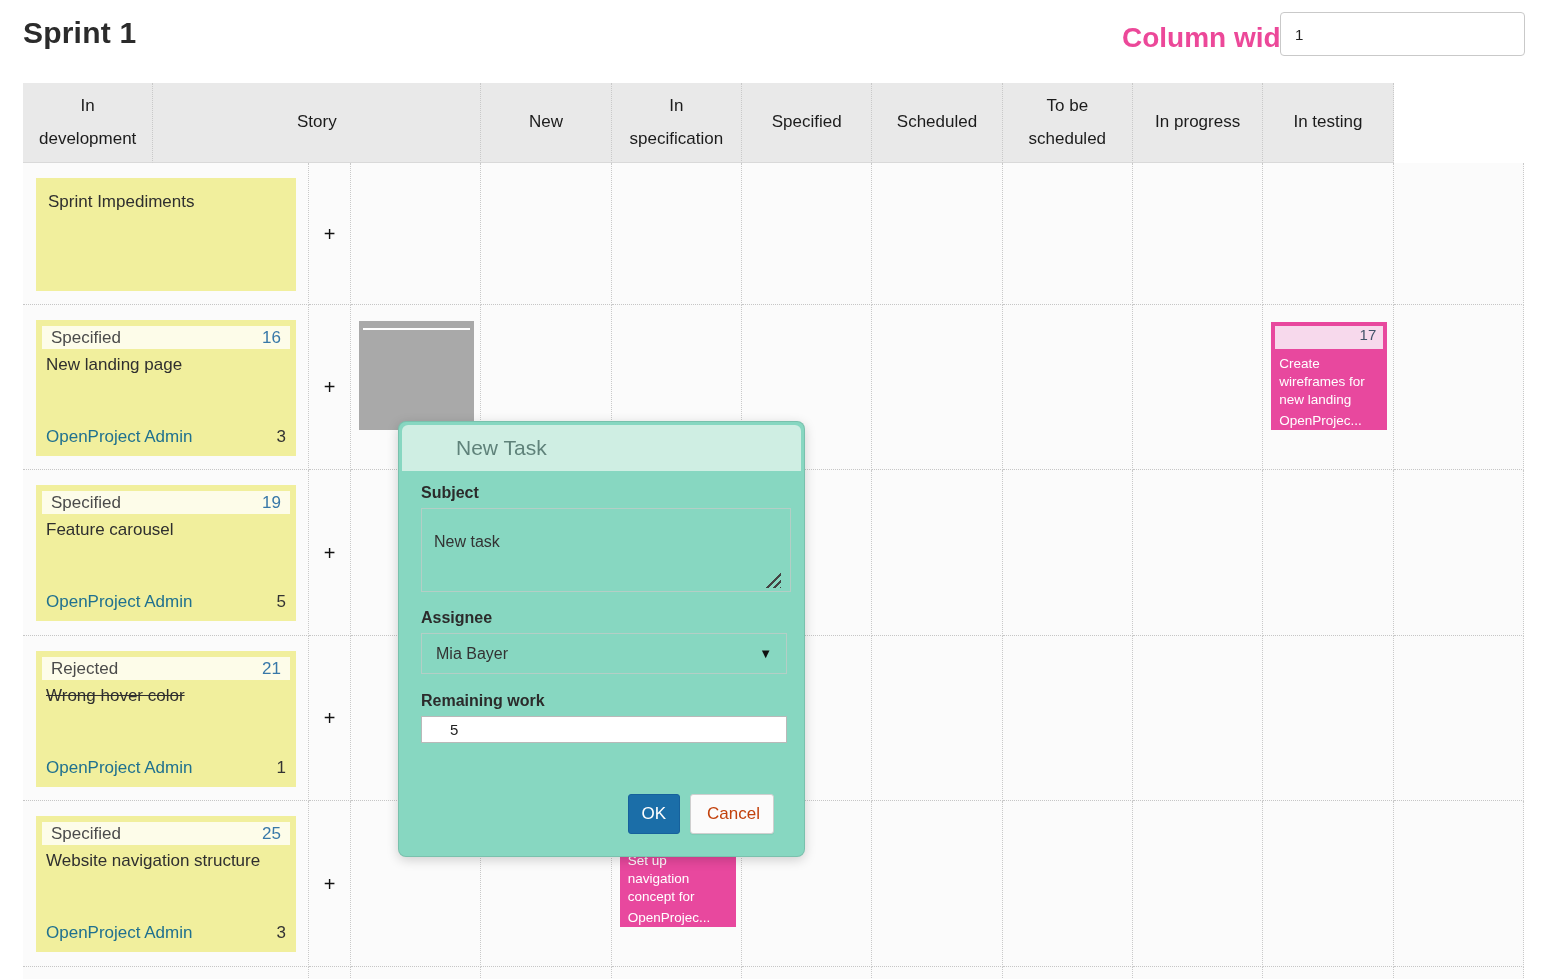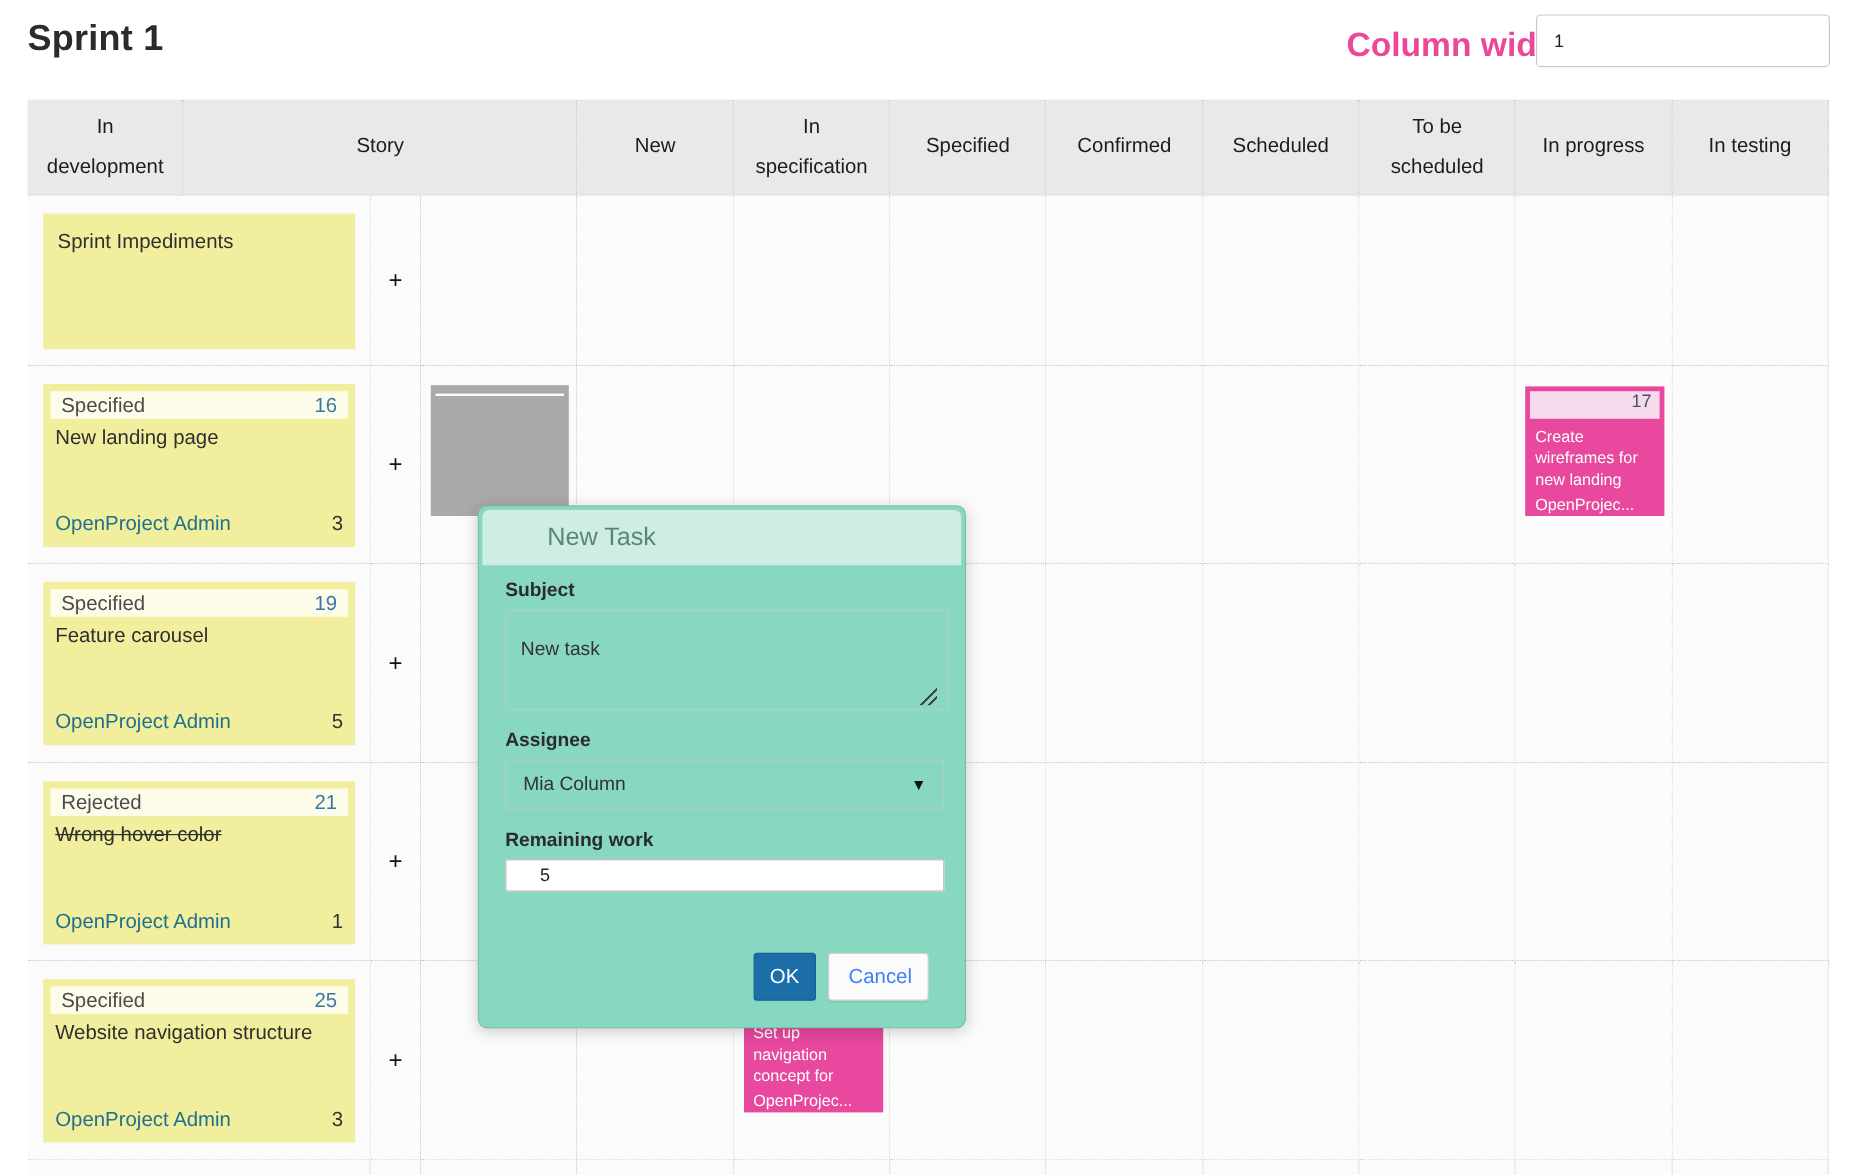--- a/index.html
+++ b/index.html
@@ -81,42 +81,41 @@
     background:repeating-linear-gradient(135deg, transparent 0 3px, #444 3px 5px);
     clip-path:polygon(100% 0, 100% 100%, 0 100%); }
   .m-select { width:366px; height:41px; border:1px solid #b4cec6; display:flex; align-items:center;
     justify-content:space-between; padding:0 14px; font-size:16px; color:#333; cursor:pointer; margin-bottom:18px; }
   .m-select .arrow { font-size:13px; color:#111; }
   .m-input { width:366px; height:27px; border:1px solid #b9b9b9; background:#fff; font-size:15px;
     padding-left:28px; color:#222; font-family:"Liberation Sans", sans-serif; outline:none; display:block; }
   .m-buttons { display:flex; justify-content:flex-end; gap:10px; margin-top:51px; padding-right:11px; }
   .btn { font-family:"Liberation Sans", sans-serif; font-size:17px; border-radius:3px; cursor:pointer; padding:9px 13px; }
   .btn-ok { background:#1b6ea8; border:1px solid #16619c; color:#ffffff; }
-  .btn-cancel { background:#fbfbfb; border:1px solid #cfcfcf; color:#3b82f6; box-shadow:0 1px 1px rgba(0,0,0,0.06);padding-left:16px; }
+  .btn-cancel { background:#fbfbfb; border:1px solid #cfcfcf; color:#c2410c; box-shadow:0 1px 1px rgba(0,0,0,0.06);padding-left:16px; }
 </style>
 </head>
 <body>
 
 <div class="page">
 
   <div class="topbar">
     <h1 class="page-title">Sprint 1</h1>
     <span class="colwidth-label">Column width:</span>
     <input class="colwidth-input" type="text" value="1" style="">
   </div>
 
   <div class="board">
 
     <div class="brow thead">
       <div class="cell c-stat">In development</div>
       <div class="cell c-storyhead">Story</div>
       <div class="cell c-stat">New</div>
       <div class="cell c-stat">In specification</div>
       <div class="cell c-stat">Specified</div>
-      <div class="cell c-stat">Confirmed</div>
       <div class="cell c-stat">Scheduled</div>
       <div class="cell c-stat">To be scheduled</div>
       <div class="cell c-stat">In progress</div>
       <div class="cell c-stat">In testing</div>
     </div>
 
     <div class="brow r1">
       <div class="cell c-story story-cell">
         <div class="story-card h-sm">
           <div class="card-title plain">Sprint Impediments</div>
@@ -284,21 +283,21 @@
   <div class="modal">
     <div class="modal-head">New Task</div>
     <div class="modal-body">
       <div class="m-label">Subject</div>
       <div class="subject-wrap">
         <textarea class="m-textarea" style="">New task</textarea>
         <div class="grip"></div>
       </div>
       <div class="m-label">Assignee</div>
       <div class="m-select">
-        <span>Mia Column</span>
+        <span>Mia Bayer</span>
         <span class="arrow">▼</span>
       </div>
       <div class="m-label">Remaining work</div>
       <input class="m-input" type="text" value="5" style="">
       <div class="m-buttons">
         <button class="btn btn-ok">OK</button>
         <button class="btn btn-cancel">Cancel</button>
       </div>
     </div>
   </div>

